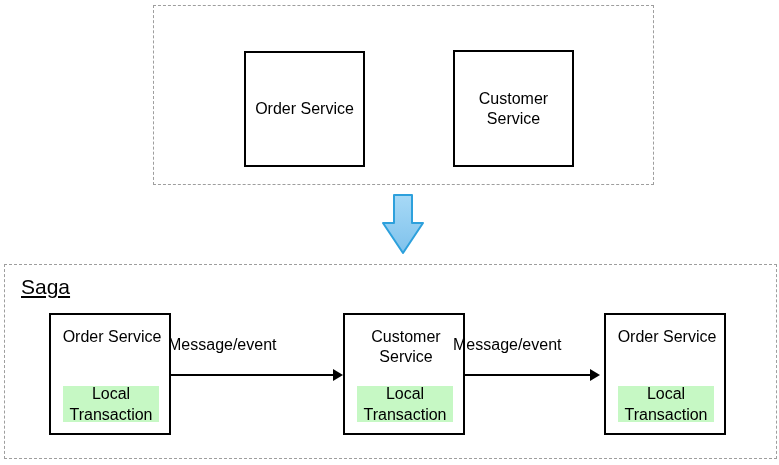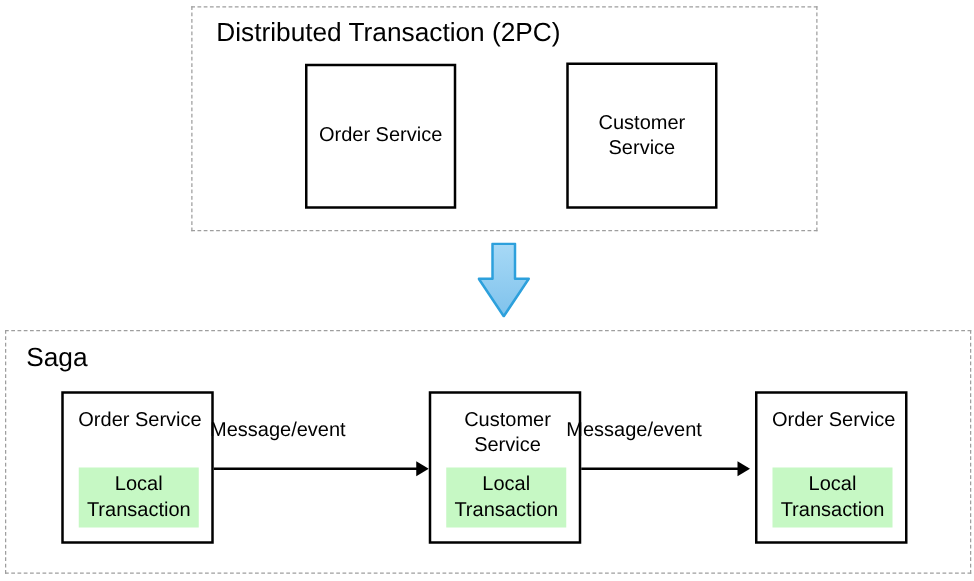--- a/index.html
+++ b/index.html
@@ -11,36 +11,36 @@
   html,body{margin:0;padding:0;background:#ffffff;}
   body{font-family:"Liberation Sans","DejaVu Sans",sans-serif;color:var(--ink);}
   .canvas{position:relative;width:779px;height:465px;background:#ffffff;overflow:hidden;}
 
   .dashed-box{position:absolute;border:1px dashed var(--dash);background:#ffffff;}
   .group-top{left:153px;top:5px;width:499px;height:178px;}
   .group-saga{left:4px;top:264px;width:771px;height:193px;}
 
   .group-title{position:absolute;font-size:21px;line-height:25px;color:var(--ink);white-space:nowrap;}
   .title-top{left:19px;top:8px;}
-  .title-saga{left:16px;top:9px;}
+  .title-saga{left:16px;top:9px;text-decoration:underline;}
 
   .service-box{position:absolute;border:2px solid var(--ink);background:#ffffff;box-sizing:border-box;}
   .svc-t1{left:90px;top:45px;width:121px;height:116px;}
   .svc-t2{left:299px;top:44px;width:121px;height:117px;}
   .svc-t1,.svc-t2{display:flex;align-items:center;justify-content:center;}
 
   .svc-s{width:122px;height:122px;top:48px;}
   .svc-s1{left:44px;}
   .svc-s2{left:338px;}
   .svc-s3{left:599px;}
 
   .service-label{font-size:16px;line-height:20px;text-align:center;width:100px;}
   .svc-s .service-label{position:absolute;left:11px;top:12px;}
 
-  .local-box{position:absolute;left:12px;bottom:11px;width:96px;height:48px;background:var(--green);
+  .local-box{position:absolute;left:12px;bottom:11px;width:96px;height:36px;background:var(--green);
              display:flex;align-items:center;justify-content:flex-start;}
   .local-label{font-size:16px;line-height:21px;text-align:center;width:96px;}
 
   .down-arrow{position:absolute;left:382px;top:194px;width:42px;height:60px;}
 
   .msg-line{position:absolute;top:109px;height:2px;background:var(--ink);}
   .line-1{left:166px;width:166px;}
   .line-2{left:460px;width:133px;}
   .msg-head{position:absolute;top:104px;width:0;height:0;
             border-top:6px solid transparent;border-bottom:6px solid transparent;
@@ -50,21 +50,20 @@
   .msg-label{position:absolute;top:70px;width:170px;font-size:16px;line-height:20px;text-align:left;}
   .label-1{left:163px;}
   .label-2{left:448px;}
 </style>
 </head>
 <body>
 
 <div class="canvas">
 
   <section class="dashed-box group-top">
-    <div class="group-title title-top">Distributed Transaction (2PC)</div>
 
     <div class="service-box svc-t1">
       <div class="service-label">Order Service</div>
     </div>
 
     <div class="service-box svc-t2">
       <div class="service-label">Customer Service</div>
     </div>
   </section>
 

